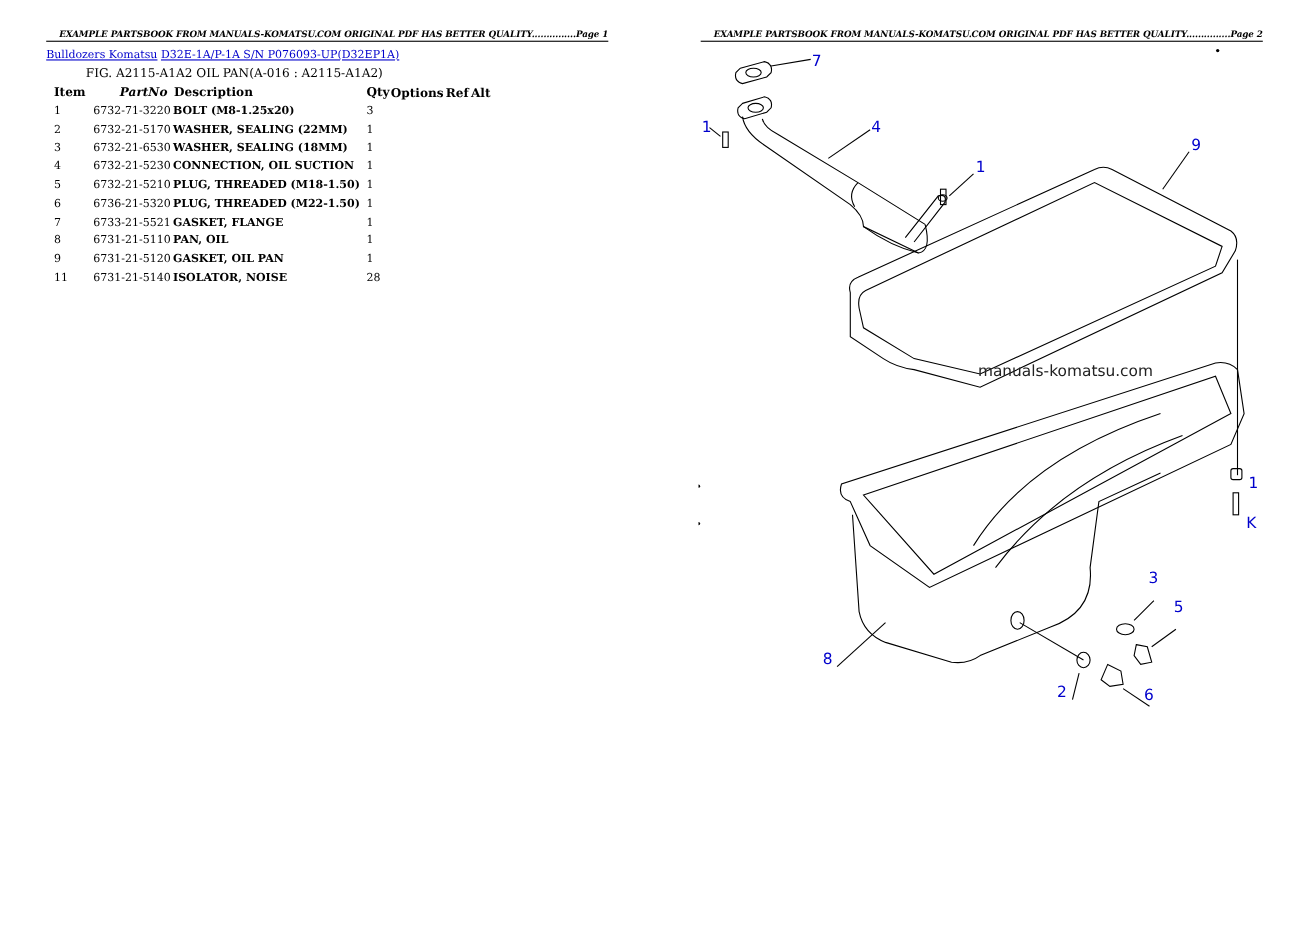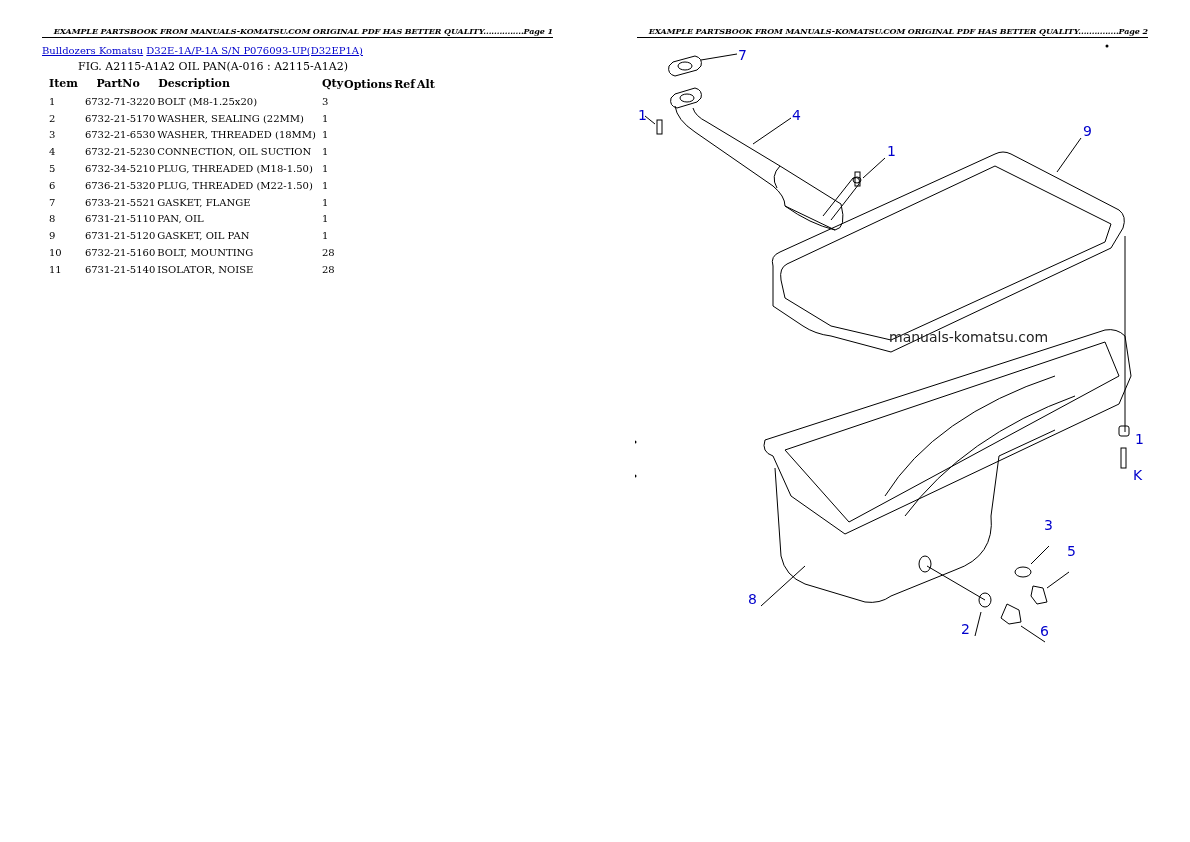--- a/index.html
+++ b/index.html
@@ -11,25 +11,25 @@
     .header { position: absolute; top: 26px; font-size: 8px; font-style: italic; font-weight: bold;
               text-align: right; border-bottom: 1px solid #000; padding-bottom: 1px; letter-spacing: -0.1px; }
     .page-left .header { left: 42px; width: 511px; }
     .page-right .header { left: 42px; width: 511px; }
     .breadcrumb { position: absolute; left: 42px; top: 45px; font-size: 10px; }
     .breadcrumb a { color: #0000cc; text-decoration: underline; }
     .fig-title { position: absolute; left: 42px; top: 60px; font-size: 11px; margin-left: 36px; }
     table.parts { position: absolute; left: 46px; top: 76px; border-collapse: collapse; font-size: 10px; }
     table.parts th { font-weight: bold; font-size: 11px; text-align: left; padding: 0 3px 3px 3px; white-space: nowrap; height: 14px;}
     table.parts td { padding: 0 3px; height: 16.8px; white-space: nowrap; vertical-align: middle; }
-    table.parts th.c-part { text-align: center; }
+    table.parts th.c-part { text-align: right; font-style: italic; }
     table.parts th.c-desc { text-align: left; }
     .col-item { width: 22px; }
     .col-part { width: 66px; padding-left: 4px !important; padding-right: 0 !important; }
-    .col-desc { width: 152px; padding-left: 2px !important; }
+    .col-desc { width: 152px; padding-left: 2px !important; font-weight: bold; }
     .col-qty { width: 14px; }
     .diagram { position: absolute; left: 40px; top: 36px; width: 515px; height: 610px; }
     .callout { font-family: "DejaVu Sans", "Liberation Sans", sans-serif; fill: #0000cc; font-size: 14px; }
     .watermark { font-family: "DejaVu Sans", "Liberation Sans", sans-serif; fill: #222; font-size: 14px; }
   </style>
 </head>
 <body>
 
 <div class="page page-left">
   <div class="header">EXAMPLE PARTSBOOK FROM MANUALS-KOMATSU.COM ORIGINAL PDF HAS BETTER QUALITY...............Page 1</div>
@@ -60,32 +60,32 @@
         </tr>
         <tr>
           <td class="col-item">2</td>
           <td class="col-part">6732-21-5170</td>
           <td class="col-desc">WASHER, SEALING (22MM)</td>
           <td class="col-qty">1</td>
         </tr>
         <tr>
           <td class="col-item">3</td>
           <td class="col-part">6732-21-6530</td>
-          <td class="col-desc">WASHER, THREADED (18MM)</td>
+          <td class="col-desc">WASHER, SEALING (18MM)</td>
           <td class="col-qty">1</td>
         </tr>
         <tr>
           <td class="col-item">4</td>
           <td class="col-part">6732-21-5230</td>
           <td class="col-desc">CONNECTION, OIL SUCTION</td>
           <td class="col-qty">1</td>
         </tr>
         <tr>
           <td class="col-item">5</td>
-          <td class="col-part">6732-34-5210</td>
+          <td class="col-part">6732-21-5210</td>
           <td class="col-desc">PLUG, THREADED (M18-1.50)</td>
           <td class="col-qty">1</td>
         </tr>
         <tr>
           <td class="col-item">6</td>
           <td class="col-part">6736-21-5320</td>
           <td class="col-desc">PLUG, THREADED (M22-1.50)</td>
           <td class="col-qty">1</td>
         </tr>
         <tr>
@@ -98,26 +98,20 @@
           <td class="col-item">8</td>
           <td class="col-part">6731-21-5110</td>
           <td class="col-desc">PAN, OIL</td>
           <td class="col-qty">1</td>
         </tr>
         <tr>
           <td class="col-item">9</td>
           <td class="col-part">6731-21-5120</td>
           <td class="col-desc">GASKET, OIL PAN</td>
           <td class="col-qty">1</td>
-        </tr>
-        <tr>
-          <td class="col-item">10</td>
-          <td class="col-part">6732-21-5160</td>
-          <td class="col-desc">BOLT, MOUNTING</td>
-          <td class="col-qty">28</td>
         </tr>
         <tr>
           <td class="col-item">11</td>
           <td class="col-part">6731-21-5140</td>
           <td class="col-desc">ISOLATOR, NOISE</td>
           <td class="col-qty">28</td>
         </tr>
       </tbody>
   </table>
 </div>

